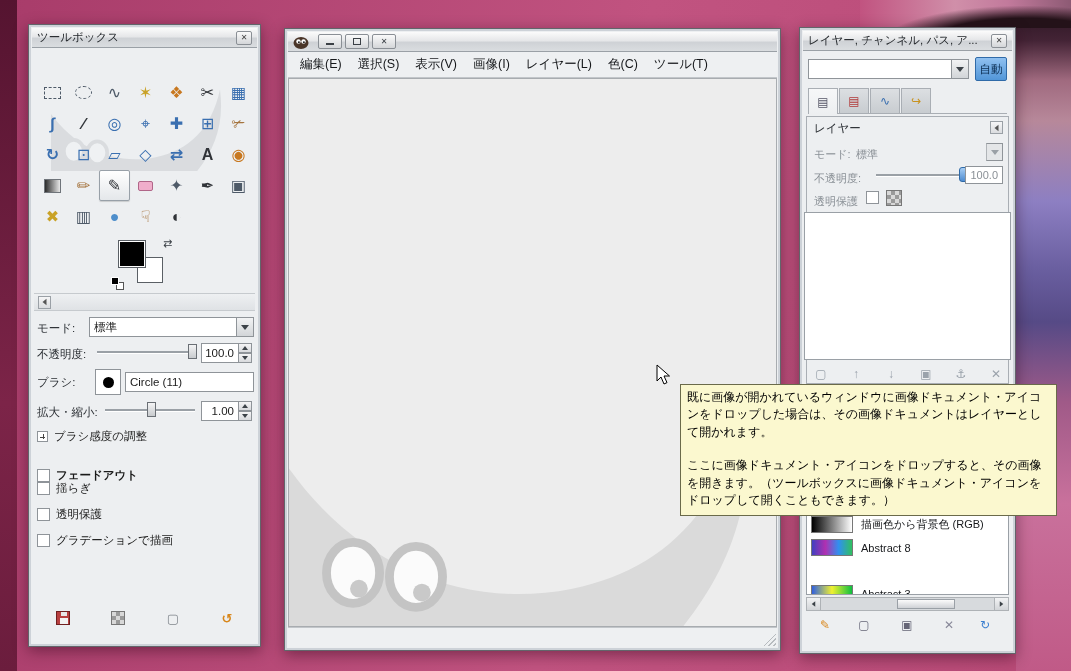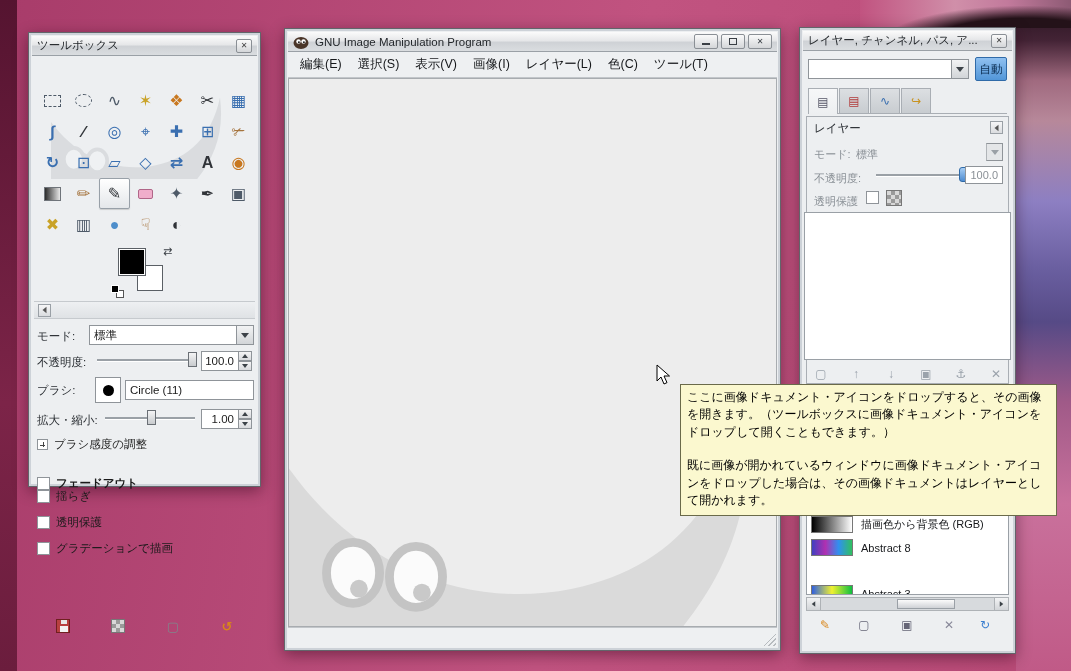--- a/index.html
+++ b/index.html
@@ -58,21 +58,21 @@
   .checker { background-color:#d8d8d8;
      background-image: linear-gradient(45deg,#9a9a9a 25%,transparent 25%,transparent 75%,#9a9a9a 75%),
                        linear-gradient(45deg,#9a9a9a 25%,transparent 25%,transparent 75%,#9a9a9a 75%);
      background-size:8px 8px; background-position:0 0,4px 4px; border:1px solid #777; }
   .collapse-btn { width:13px; height:13px; border:1px solid #9aa0a6; background:linear-gradient(#f6f6f7,#dadcdf);
      display:flex; align-items:center; justify-content:center; }
   .collapse-btn .arr-l { border-right-color:#555; transform:scale(.8); }
   .phdr { position:absolute; display:flex; align-items:center; font-size:11.5px; color:#2a2e33; }
 
   
-  #toolbox { left:28px; top:24px; width:233px; height:455px;margin-top:8px; }
+  #toolbox { left:28px; top:24px; width:233px; height:623px; }
   .toolgrid { position:absolute; left:8px; top:52px; width:219px; display:flex; flex-wrap:wrap; }
   .tool { width:31px; height:31px; display:flex; align-items:center; justify-content:center;
           border:1px solid transparent; border-radius:2px; }
   .tool.selected { background:linear-gradient(#ffffff,#e4e7ea); border:1px solid #98a0a8; box-shadow:0 1px 1px rgba(0,0,0,.15); }
   .tg { font-size:16px; line-height:1; }
   .c-sel{color:#4e5a68} .c-blu{color:#3a6fb0} .c-dk{color:#303338} .c-or{color:#c87820}
   .c-yl{color:#c9a227} .c-wt{color:#4e8ecb} .c-br{color:#a5743e} .c-bold{font-weight:bold}
   .shape-rect { width:17px; height:12px; border:1px dashed #4e5a68; }
   .shape-ellipse { width:17px; height:13px; border:1px dashed #4e5a68; border-radius:50%; }
   .shape-blend { width:17px; height:14px; border:1px solid #6f747a; background:linear-gradient(90deg,#2c2c2c,#e8e8e8); }
@@ -392,21 +392,20 @@
 
   <div class="window" id="mainwin">
     <div class="titlebar">
       <svg class="appicon" viewBox="0 0 16 14">
         <ellipse cx="8" cy="8" rx="7.5" ry="6" fill="#4a3528"></ellipse>
         <circle cx="5.5" cy="6.5" r="2.2" fill="#fff"></circle>
           <circle cx="10.5" cy="6.5" r="2.2" fill="#fff"></circle>
         <circle cx="5.9" cy="7.2" r="1" fill="#222"></circle>
           <circle cx="10.9" cy="7.2" r="1" fill="#222"></circle>
       </svg>
-      <span class="wtitle">GNU Image Manipulation Program</span>
       <div class="capbtn">
           <span class="minbar"></span>
         </div>
       <div class="capbtn">
           <span class="maxbox"></span>
         </div>
       <div class="capbtn">
           <span>✕</span>
         </div>
     </div>
@@ -553,20 +552,20 @@
       <div class="licon" style="left:140px; color:#889;">
           <span>✕</span>
         </div>
       <div class="licon" style="left:176px; color:#3a7fd0;">
           <span>↻</span>
         </div>
     </div>
   </div>
 
   <div id="tooltip">
+    <p>既に画像が開かれているウィンドウに画像ドキュメント・アイコンをドロップした場合は、その画像ドキュメントはレイヤーとして開かれます。</p>
     <p>ここに画像ドキュメント・アイコンをドロップすると、その画像を開きます。（ツールボックスに画像ドキュメント・アイコンをドロップして開くこともできます。）</p>
-    <p>既に画像が開かれているウィンドウに画像ドキュメント・アイコンをドロップした場合は、その画像ドキュメントはレイヤーとして開かれます。</p>
   </div>
 
   <svg id="cursor" width="16" height="22" viewBox="0 0 16 22">
     <path d="M1 1 L1 17 L5 13 L8 20 L11 18.6 L8 12 L13.5 12 Z" fill="#ffffff" stroke="#000000" stroke-width="1"></path>
   </svg>
 </div>
 
 </body></html>

